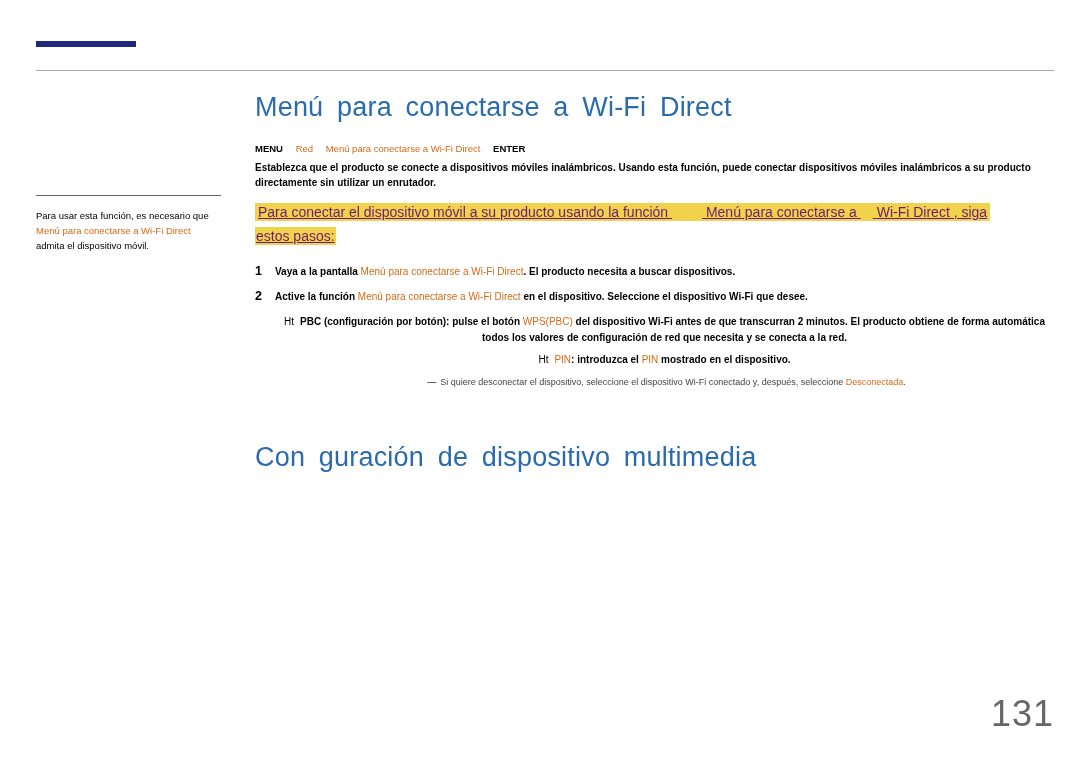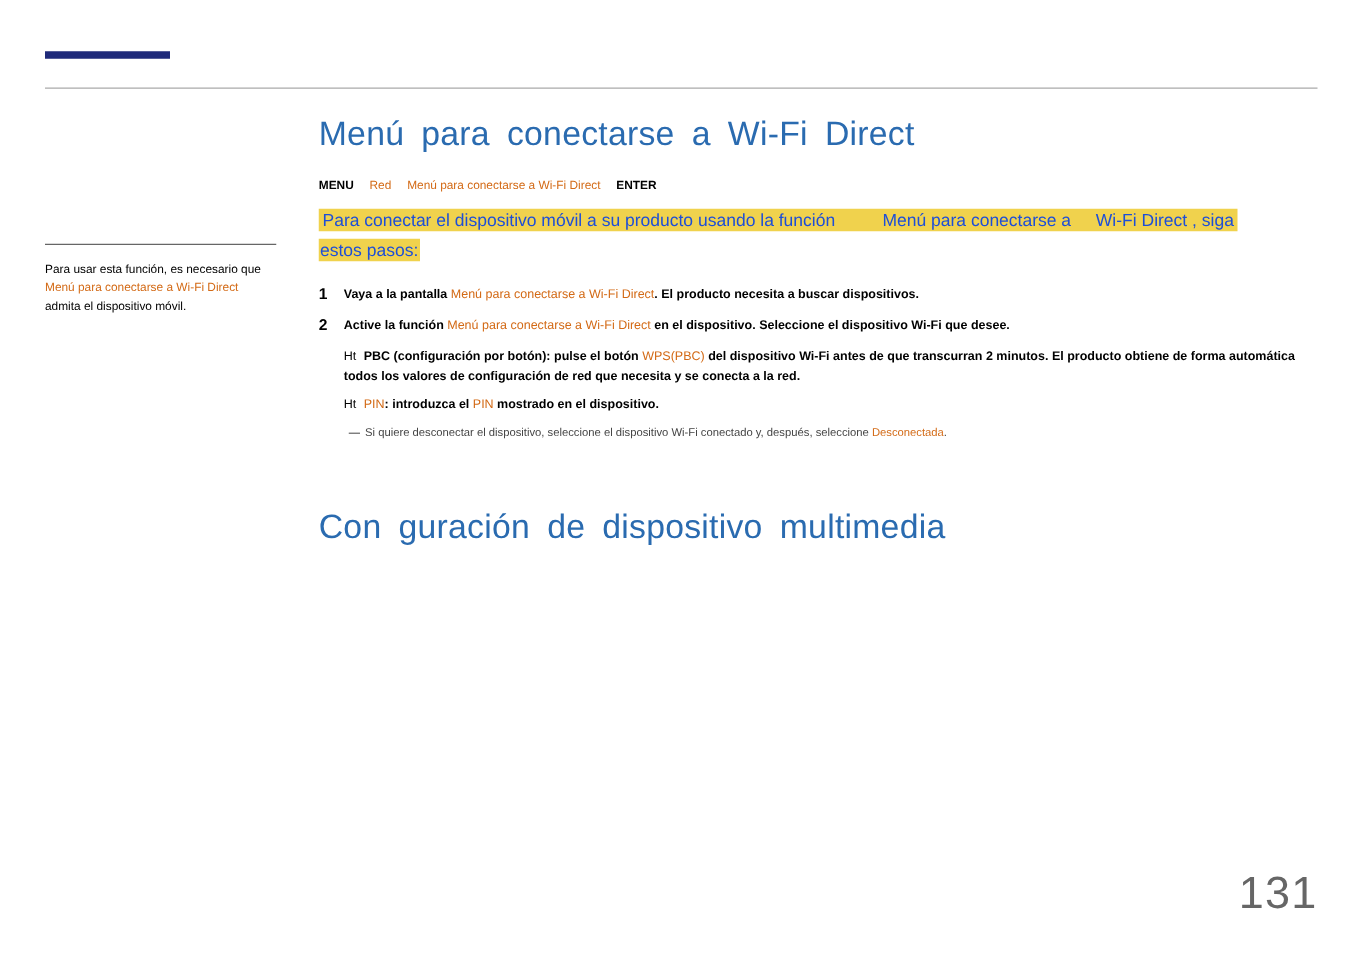--- a/index.html
+++ b/index.html
@@ -19,26 +19,26 @@
   .side-divider { border-top: 1px solid #666; margin-bottom: 12px; }
   .side-text { font-size: 9.5px; line-height: 15px; color: #000; }
   .side-text .orange { color: #d36a16; }
   .main { position: absolute; left: 255px; right: 26px; top: 92px; }
   h1.section-title { font-size: 27px; font-weight: 400; color: #2a6bb0; margin-bottom: 20px; letter-spacing: 0.2px; word-spacing: 6px; }
   .navline { font-size: 9.5px; margin-bottom: 6px; }
   .navline .black { color: #000; font-weight: 700; }
   .navline .orange { color: #d36a16; font-weight: 400; }
   .navline .gap { display:inline-block; width:10px; }
   p.body { font-size: 10px; font-weight: 700; line-height: 15px; margin-bottom: 10px; }
-  .hl-block { background: #f0d24d; padding: 2px 3px 1px 3px; font-size: 14px; line-height: 20px; color: #1d4ed8; margin-top: 12px; margin-bottom: 10px; display: block; }
+  .hl-block { background: #f0d24d; padding: 2px 3px 1px 3px; font-size: 14px; line-height: 20px; color: #701a75; margin-top: 12px; margin-bottom: 10px; display: block; text-decoration: underline; }
   .step { display: flex; margin-bottom: 10px; }
   .step .num { width: 20px; font-size: 12.5px; font-weight: 700; flex-shrink: 0; }
   .step .txt { font-size: 10px; font-weight: 700; line-height: 15px; }
   .step .txt .orange { color: #d36a16; font-weight: 400; }
-  .sub { margin-left: 20px; font-size: 10px; font-weight: 700; line-height: 16px; margin-bottom: 6px; }
+  .sub { margin-left: 20px; font-size: 10px; font-weight: 700; line-height: 16px; margin-bottom: 6px; text-align: center; }
   .sub .lead { font-weight: 400; color: #000; margin-right: 6px; }
   .sub .orange { color: #d36a16; font-weight: 400; }
   .sub.note { font-size: 9px; font-weight: 400; color: #444; margin-left: 24px; }
   .sub.note .mark { color: #000; margin-right: 4px; }
   .sub.note .orange { color: #d36a16; }
   .section-gap { height: 46px; }
 </style>
 </head>
 <body>
 
@@ -59,20 +59,21 @@
 
     <h1 class="section-title">Menú  para  conectarse   a Wi-Fi Direct</h1>
 
     <div class="navline">
       <span class="black">MENU</span><span class="gap"></span>
       <span class="orange">Red</span><span class="gap"></span>
       <span class="orange">Menú para conectarse a Wi-Fi Direct</span><span class="gap"></span>
       <span class="black">ENTER</span>
     </div>
 
+    <p class="body">Establezca que el producto se conecte a dispositivos móviles inalámbricos. Usando esta función, puede conectar dispositivos móviles inalámbricos a su producto directamente sin utilizar un enrutador.</p>
 
     <div style="margin-top:12px; margin-bottom:18px;">
       <div style="line-height:0;">
         <span class="hl-block" style="display:inline; padding:1px 3px;">
           <span>Para conectar el dispositivo móvil a su producto usando la función</span>
           <span style="display:inline-block; width:30px;"></span>
           <span>Menú para conectarse a</span>
           <span style="display:inline-block; width:12px;"></span>
           <span>Wi-Fi Direct , siga</span>
         </span>

